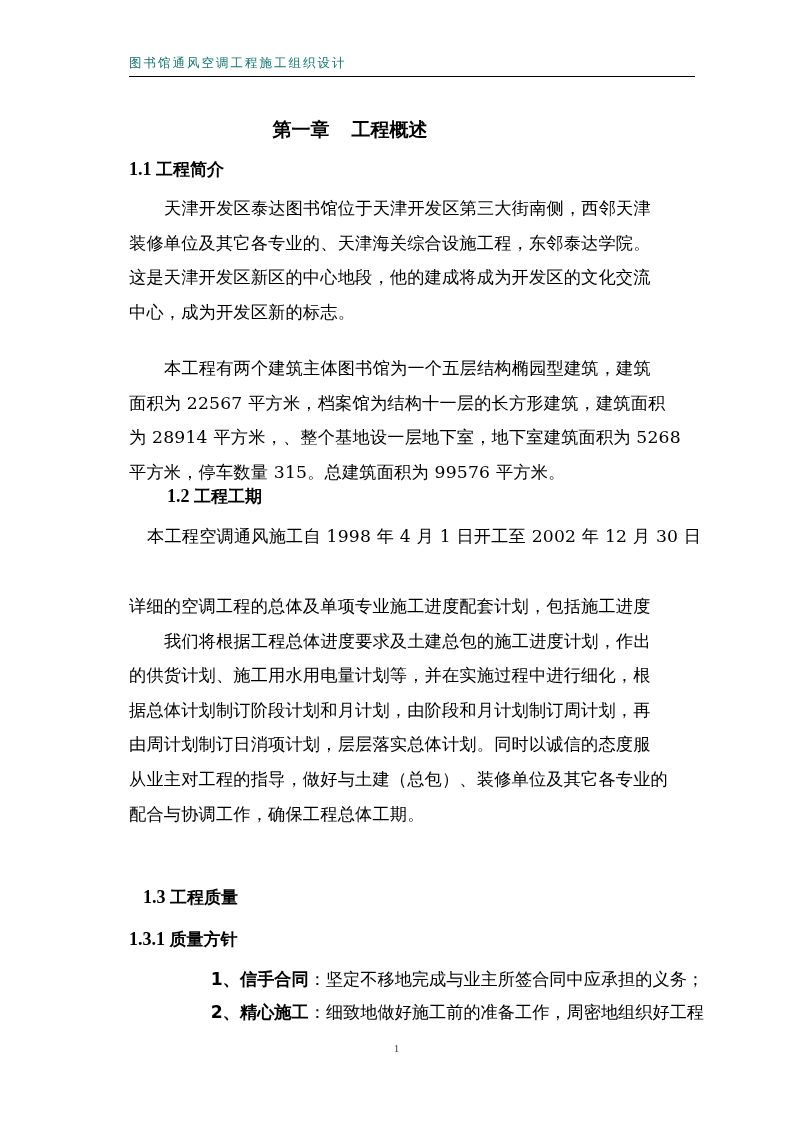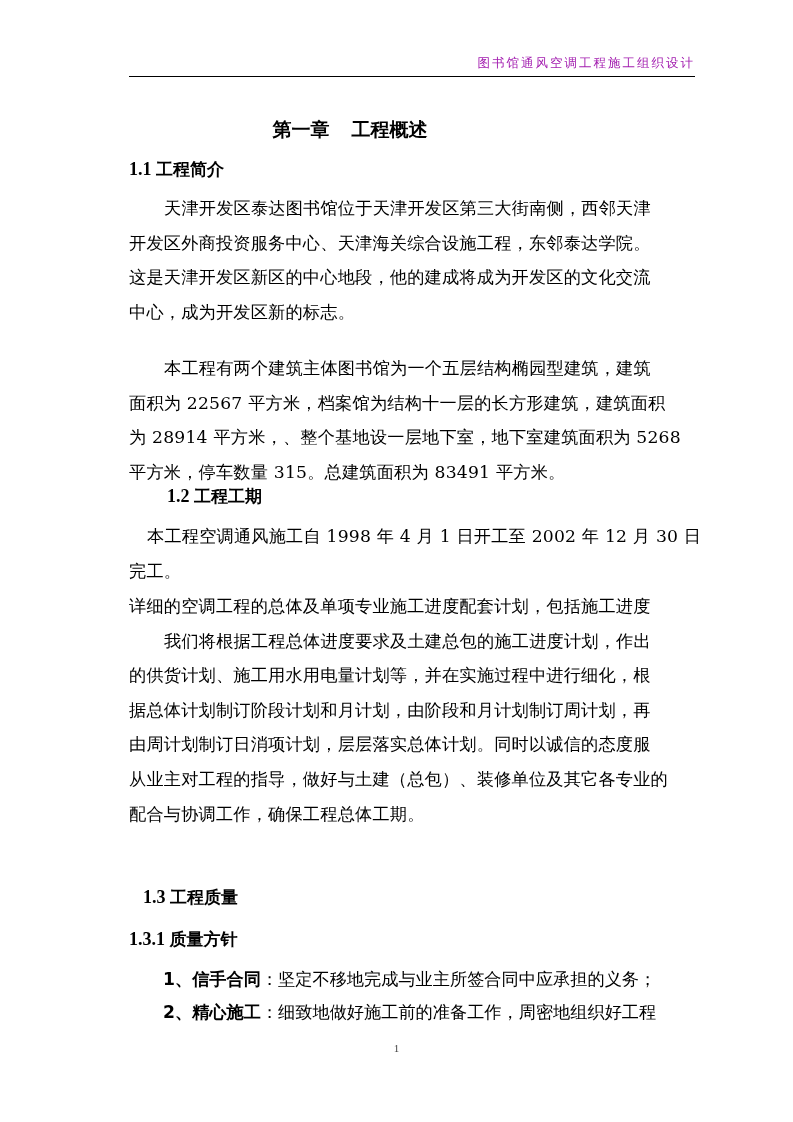--- a/index.html
+++ b/index.html
@@ -15,25 +15,25 @@
       font-family: "DejaVu Serif", "Liberation Serif", serif;
       color: #000;
     }
     .page-header {
       position: absolute;
       left: 129px;
       top: 54px;
       width: 566px;
       height: 22px;
       border-bottom: 1.5px solid #000;
-      text-align: right;
+      text-align: left;
       font-size: 12.5px;
       letter-spacing: 2px;
       line-height: 18px;
-      color: #a21caf;
+      color: #0f766e;
     }
     .chapter-title {
       position: absolute;
       left: 0;
       width: 700px;
       top: 116px;
       text-align: center;
       font-family: "DejaVu Sans", "Liberation Sans", sans-serif;
       font-size: 19px;
       line-height: 26px;
@@ -59,25 +59,26 @@
       font-size: 17.2px;
       line-height: 34.6px;
       text-align: justify;
       text-align-last: left;
       letter-spacing: 0.2px;
     }
     .para .line { display: block; white-space: nowrap; }
     .indent { padding-left: 35px; }
     .list-item {
       position: absolute;
-      left: 163px;
+      left: 169px;
       width: 535px;
       font-size: 17.2px;
       line-height: 24px;
       white-space: nowrap;
+      text-align: right;
     }
     .list-item .label {
       font-family: "DejaVu Sans", sans-serif;
       font-weight: bold;
     }
     .page-number {
       position: absolute;
       left: 0;
       width: 793px;
       top: 1042px;
@@ -98,40 +99,39 @@
   <span>第一章</span><span class="gap"></span><span>工程概述</span>
 </div>
 
 <div class="h2" style="left:129px; top:157px;">
   <span>1.1</span>
   <span class="cjk">工程简介</span>
 </div>
 
 <div class="para" style="top:191px;">
   <span class="line indent">天津开发区泰达图书馆位于天津开发区第三大街南侧，西邻天津</span>
-  <span class="line">开发区外商投资服务中心、天津海关综合设施工程，东邻泰达学院。</span>
+  <span class="line">装修单位及其它各专业的、天津海关综合设施工程，东邻泰达学院。</span>
   <span class="line">这是天津开发区新区的中心地段，他的建成将成为开发区的文化交流</span>
   <span class="line">中心，成为开发区新的标志。</span>
 </div>
 
 <div class="para" style="top:335px;margin-top:16px;">
   <span class="line indent">本工程有两个建筑主体图书馆为一个五层结构椭园型建筑，建筑</span>
   <span class="line">面积为 22567 平方米，档案馆为结构十一层的长方形建筑，建筑面积</span>
   <span class="line">为 28914 平方米，、整个基地设一层地下室，地下室建筑面积为 5268</span>
-  <span class="line">平方米，停车数量 315。总建筑面积为 83491 平方米。</span>
+  <span class="line">平方米，停车数量 315。总建筑面积为 99576 平方米。</span>
 </div>
 
 <div class="h2" style="left:167px; top:484px;">
   <span>1.2</span>
   <span class="cjk">工程工期</span>
 </div>
 
 <div class="para" style="top:519px;">
   <span class="line" style="padding-left:18px;">本工程空调通风施工自 1998 年 4 月 1 日开工至 2002 年 12 月 30 日</span>
-  <span class="line">完工。</span>
 </div>
 
 <div class="para" style="top:589px;">
   <span class="line">详细的空调工程的总体及单项专业施工进度配套计划，包括施工进度</span>
   <span class="line indent">我们将根据工程总体进度要求及土建总包的施工进度计划，作出</span>
   <span class="line">的供货计划、施工用水用电量计划等，并在实施过程中进行细化，根</span>
   <span class="line">据总体计划制订阶段计划和月计划，由阶段和月计划制订周计划，再</span>
   <span class="line">由周计划制订日消项计划，层层落实总体计划。同时以诚信的态度服</span>
   <span class="line">从业主对工程的指导，做好与土建（总包）、装修单位及其它各专业的</span>
   <span class="line">配合与协调工作，确保工程总体工期。</span>

